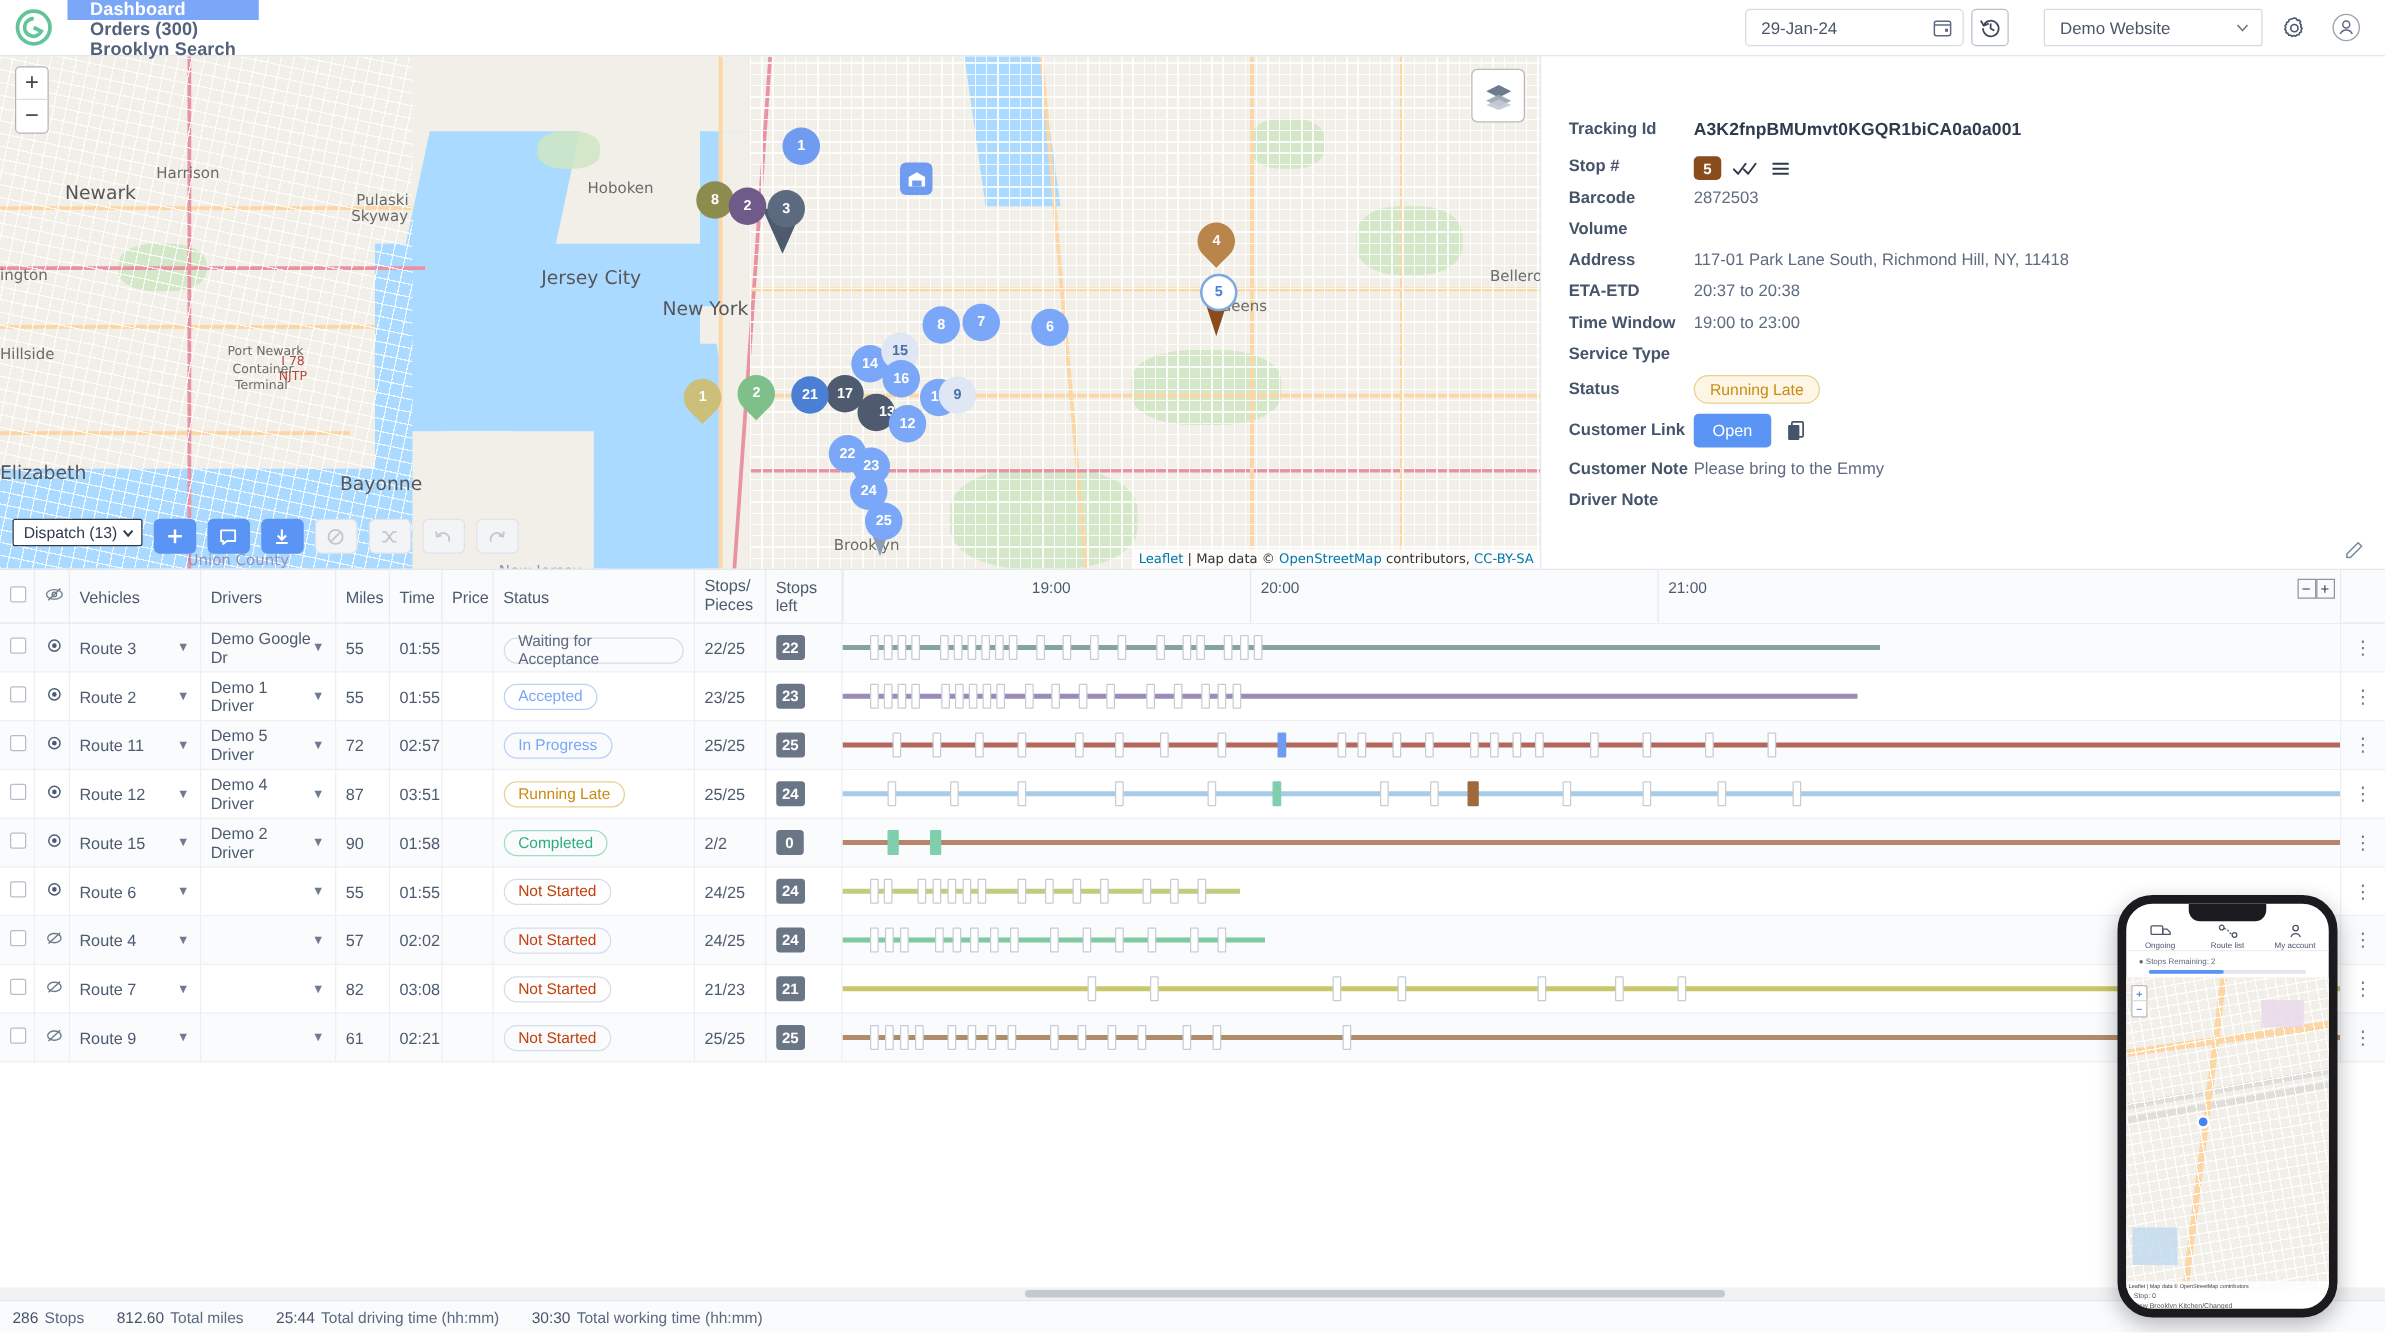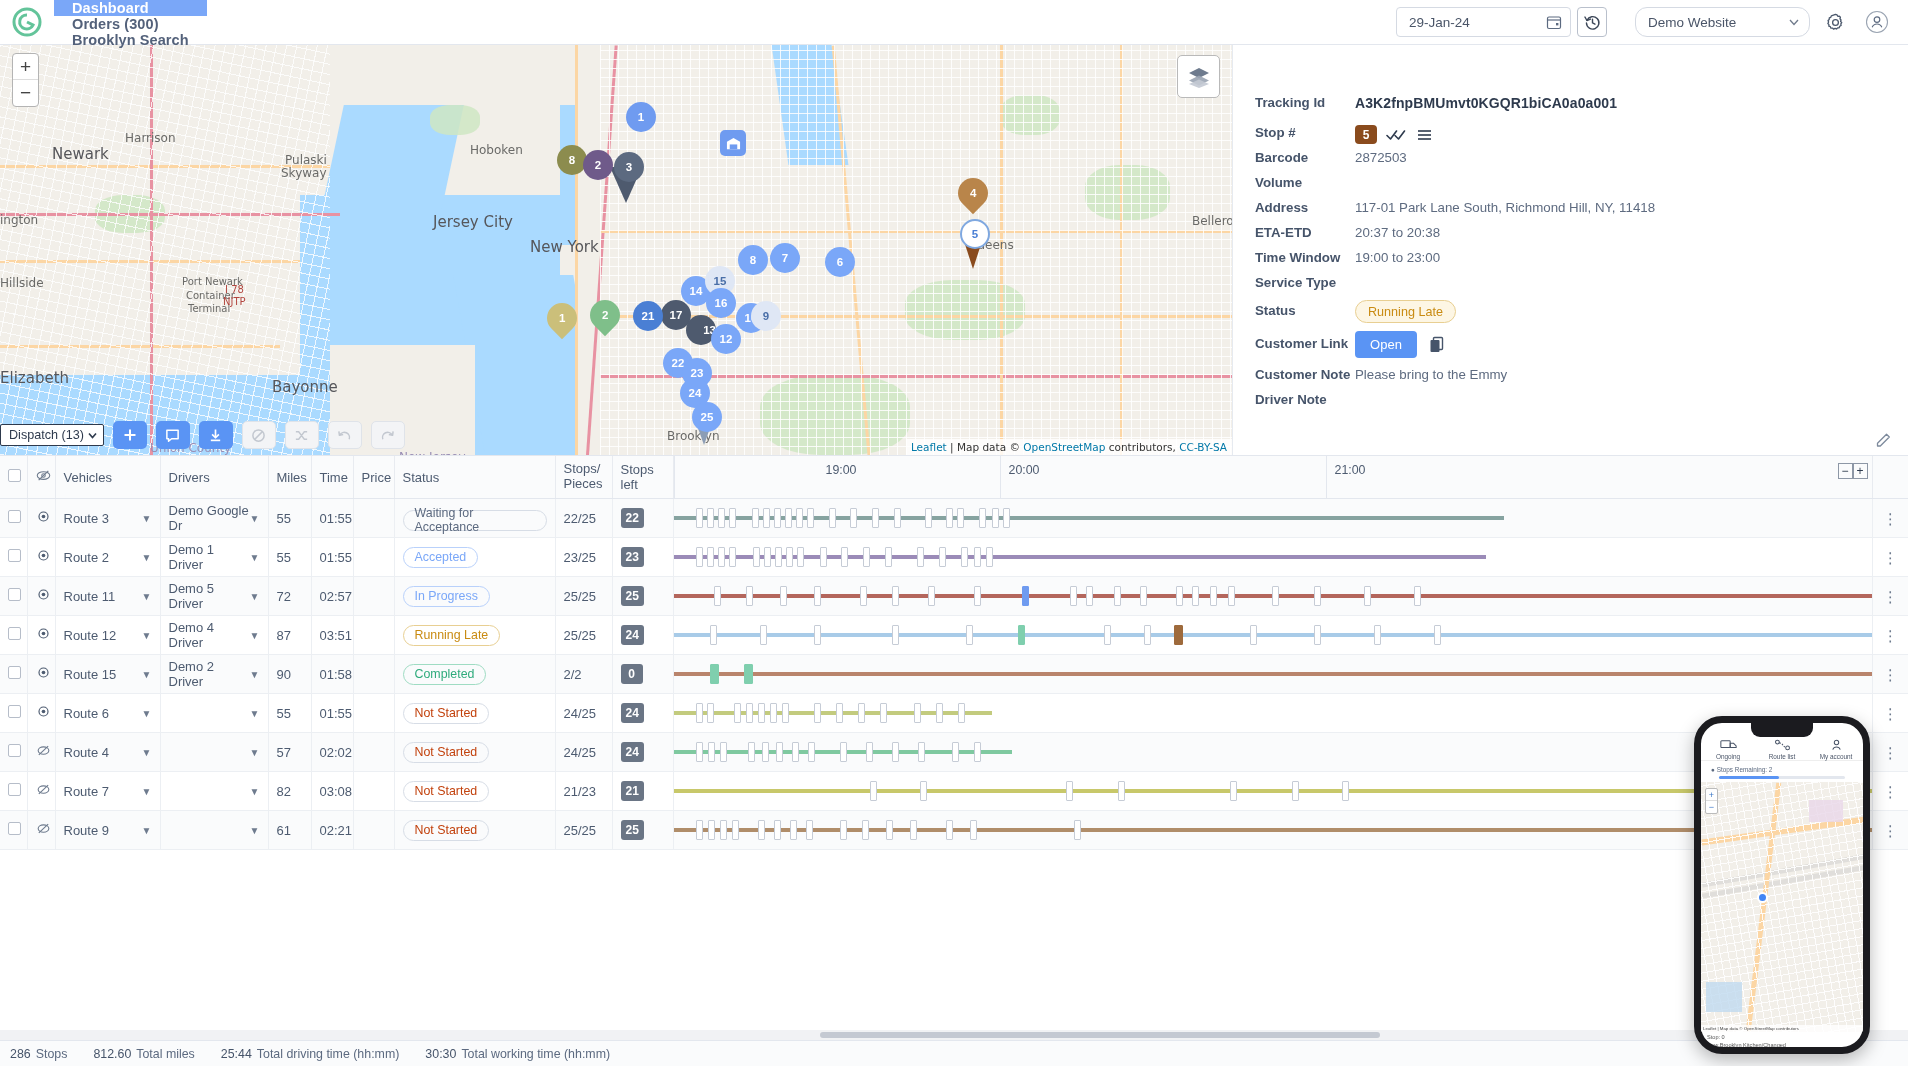--- a/index.html
+++ b/index.html
@@ -38,21 +38,21 @@
     padding:0 8px 0 12px; font-size:13.5px; color:#4a5568;
   }
   .date-box .val { flex:1; }
   .hist-btn {
     width:30px; height:30px; margin-left:6px;
     border:1px solid #b9c0cc; border-radius:4px; background:#fff;
     display:flex; align-items:center; justify-content:center; cursor:pointer;
   }
   .site-select {
     margin-left:28px; height:30px; width:175px;
-    border:1px solid #d5dae3; border-radius:12px; background:#fff;
+    border:1px solid #d5dae3; border-radius:2px; background:#fff;
     display:flex; align-items:center; padding:0 8px 0 12px;
     font-size:13.5px; color:#4a5568; cursor:pointer;
   }
   .site-select .val{flex:1;}
   .hicon { width:34px; height:34px; display:flex; align-items:center; justify-content:center; cursor:pointer; margin-left:8px;}
 
   
   .mapwrap {
     position:absolute; top:45px; left:0; width:1232px; height:410px;
     overflow:hidden; background:#e9e5dd;
@@ -106,21 +106,21 @@
   }
   .chip.late{ color:#c98b12; border-color:#e8cf92; background:#fdf6e4;}
   .openbtn{ display:inline-flex;align-items:center;justify-content:center;
     width:62px;height:27px;background:#5a94f4;color:#fff;border-radius:4px;
     font-size:13px;cursor:pointer;}
   .editpen{ position:absolute; right:16px; bottom:8px; color:#7d8a9c; cursor:pointer;}
 
   
   .toolbar {
     position:absolute; top:415px; left:0; width:1232px; height:40px;
-    display:flex; align-items:center; gap:9px; 
+    display:flex; align-items:flex-start; gap:9px; padding-left:10px;
     background:transparent;
   }
   .dispatch-sel{
     height:22px; border:1px solid #2e3a4d; border-radius:2px; background:#fff;
     display:flex; align-items:center; padding:0 6px 0 8px; font-size:12.6px;
     color:#2e3a4d; cursor:pointer; gap:4px;
   }
   .tbtn{ width:34px;height:28px;border-radius:5px; display:flex;align-items:center;
     justify-content:center; cursor:pointer; color:#fff; font-size:16px;}
   .tbtn.blue{ background:#5a94f4;}

